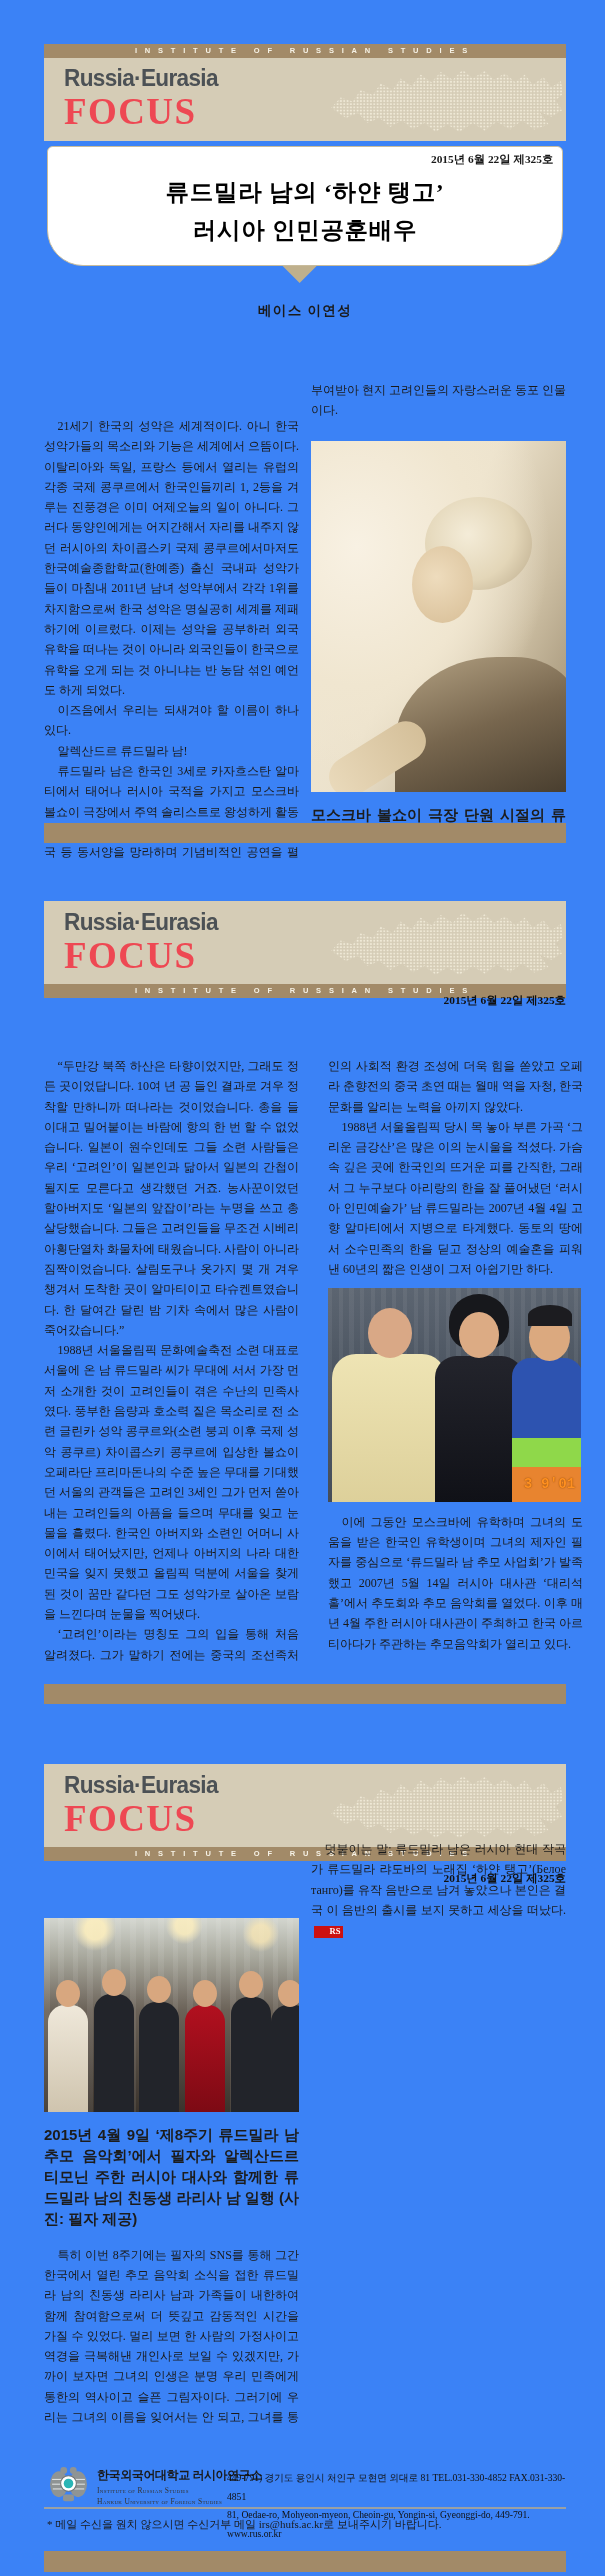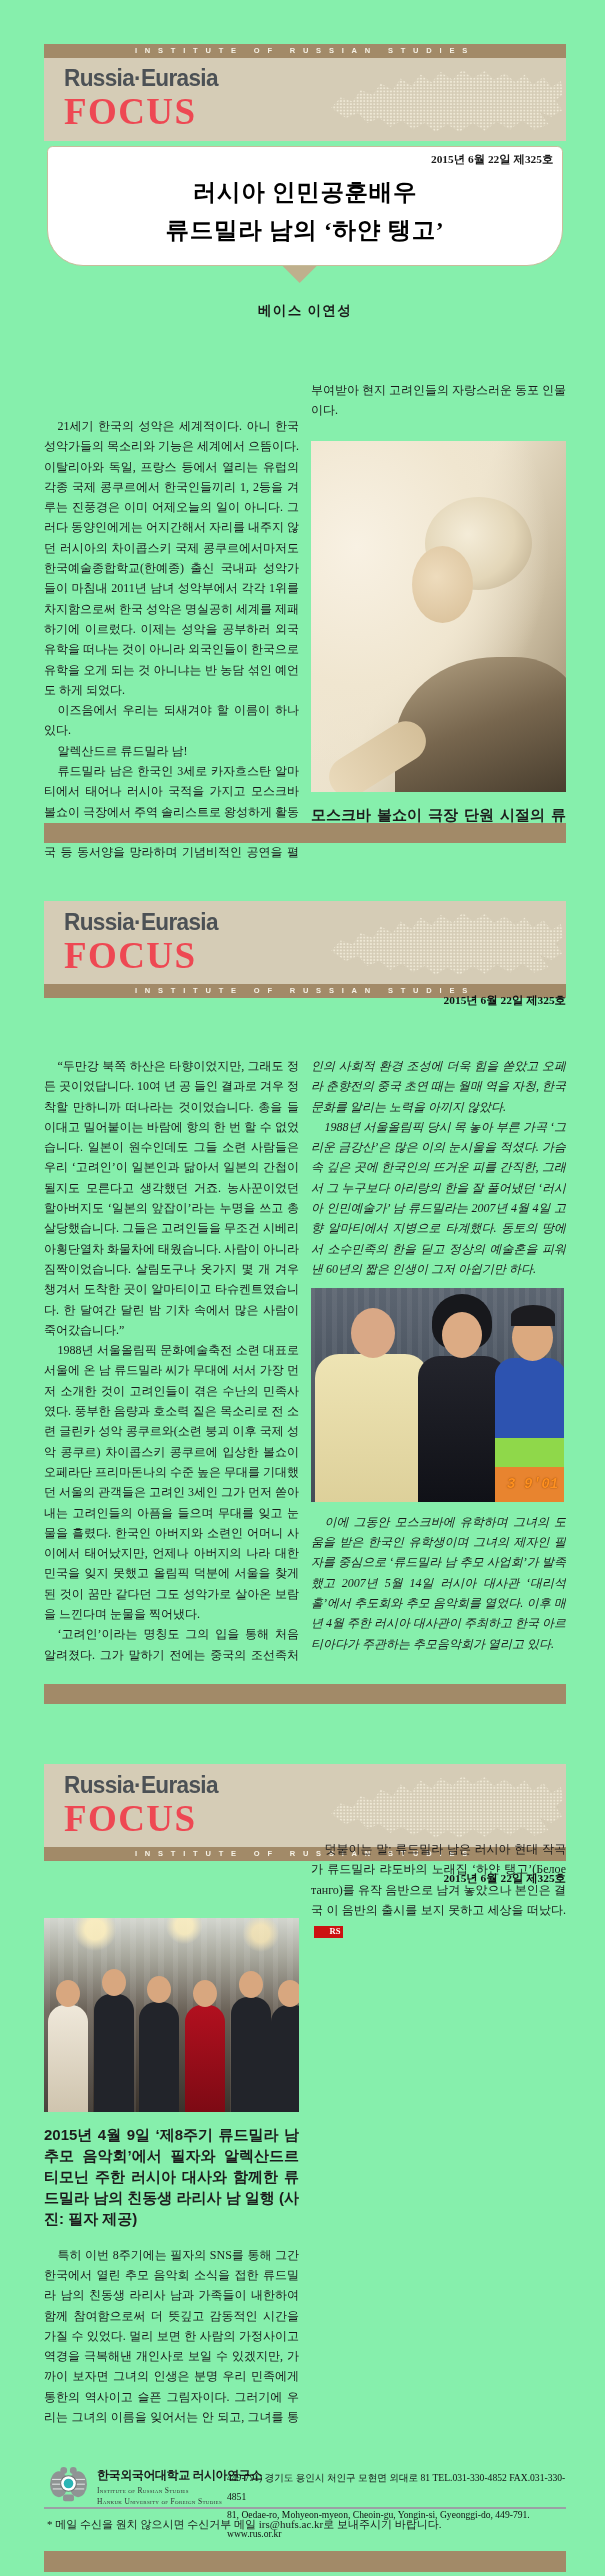--- a/index.html
+++ b/index.html
@@ -1,16 +1,16 @@
 <!DOCTYPE html>
 <html style="font-size:11.4px"><head>
 <meta charset="utf-8">
 <style>
   html,body{margin:0;padding:0;background:#ffffff;}
-  .sheet{position:relative;width:606px;height:2576px;background:#86efac;overflow:hidden;
+  .sheet{position:relative;width:606px;height:2576px;background:#3b82f6;overflow:hidden;
          font-family:"Liberation Serif","DejaVu Serif",serif;color:#1a1a1a;}
 
   
   .masthead{position:absolute;left:44px;width:522px;}
   .ins-bar{position:relative;height:13.5px;background:#a28a68;color:#f6f2e6;
            font-family:"Liberation Sans","DejaVu Sans",sans-serif;
            font-size:7.5px;font-weight:bold;letter-spacing:7.8px;
            text-align:center;line-height:13.5px;overflow:hidden;white-space:nowrap;}
   .banner{position:relative;height:83px;background:#d5ccb6;overflow:hidden;}
   .logo{position:absolute;left:20px;top:8.6px;line-height:1;}
@@ -138,22 +138,22 @@
             </pattern>
           </defs>
         <polygon fill="url(#dots1)" points="8,78 22,62 40,68 52,50 70,58 82,40 100,50 112,32 128,44 142,26 158,38 172,22 190,34 205,18 220,32 238,20 252,34 268,24 284,38 298,26 310,42 326,30 338,46 352,36 356,56 344,66 354,82 338,92 320,84 334,104 312,112 294,98 276,112 256,100 238,114 220,102 200,116 182,104 164,116 148,102 130,112 114,98 96,108 80,94 62,102 48,86 30,94 16,84"></polygon>
       </svg>
     </div>
   </div>
 
   <div class="title-box">
     <div class="date-inner">2015년 6월 22일 제325호</div>
     <div class="title-text">
+      <div>류드밀라 남의 ‘하얀 탱고’</div>
       <div>러시아 인민공훈배우</div>
-      <div>류드밀라 남의 ‘하얀 탱고’</div>
     </div>
   </div>
   <div class="title-tail"></div>
 
   <div class="author">베이스 이연성</div>
 
   <div class="col" style="left:44px;top:380px;height:445px;margin-top:36px;">
     <p>21세기 한국의 성악은 세계적이다. 아니 한국 성악가들의 목소리와 기능은 세계에서 으뜸이다. 이탈리아와 독일, 프랑스 등에서 열리는 유럽의 각종 국제 콩쿠르에서 한국인들끼리 1, 2등을 겨루는 진풍경은 이미 어제오늘의 일이 아니다. 그러다 동양인에게는 어지간해서 자리를 내주지 않던 러시아의 차이콥스키 국제 콩쿠르에서마저도 한국예술종합학교(한예종) 출신 국내파 성악가들이 마침내 2011년 남녀 성악부에서 각각 1위를 차지함으로써 한국 성악은 명실공히 세계를 제패하기에 이르렀다. 이제는 성악을 공부하러 외국 유학을 떠나는 것이 아니라 외국인들이 한국으로 유학을 오게 되는 것 아니냐는 반 농담 섞인 예언도 하게 되었다.</p>
     <p>이즈음에서 우리는 되새겨야 할 이름이 하나 있다.</p>
     <p>알렉산드르 류드밀라 남!</p>
@@ -193,21 +193,21 @@
     </div>
   </div>
   <div class="date-line" style="top:993px;">2015년 6월 22일 제325호</div>
 
   <div class="col" style="left:44px;top:1056px;height:613px;">
     <p>“두만강 북쪽 하산은 타향이었지만, 그래도 정든 곳이었답니다. 10여 년 공 들인 결과로 겨우 정착할 만하니까 떠나라는 것이었습니다. 총을 들이대고 밀어붙이는 바람에 항의 한 번 할 수 없었습니다. 일본이 원수인데도 그들 소련 사람들은 우리 ‘고려인’이 일본인과 닮아서 일본의 간첩이 될지도 모른다고 생각했던 거죠. 농사꾼이었던 할아버지도 ‘일본의 앞잡이’라는 누명을 쓰고 총살당했습니다. 그들은 고려인들을 무조건 시베리아횡단열차 화물차에 태웠습니다. 사람이 아니라 짐짝이었습니다. 살림도구나 옷가지 몇 개 겨우 챙겨서 도착한 곳이 알마티이고 타슈켄트였습니다. 한 달여간 달린 밤 기차 속에서 많은 사람이 죽어갔습니다.”</p>
     <p>1988년 서울올림픽 문화예술축전 소련 대표로 서울에 온 남 류드밀라 씨가 무대에 서서 가장 먼저 소개한 것이 고려인들이 겪은 수난의 민족사였다. 풍부한 음량과 호소력 짙은 목소리로 전 소련 글린카 성악 콩쿠르와(소련 붕괴 이후 국제 성악 콩쿠르) 차이콥스키 콩쿠르에 입상한 볼쇼이 오페라단 프리마돈나의 수준 높은 무대를 기대했던 서울의 관객들은 고려인 3세인 그가 먼저 쏟아내는 고려인들의 아픔을 들으며 무대를 잊고 눈물을 흘렸다. 한국인 아버지와 소련인 어머니 사이에서 태어났지만, 언제나 아버지의 나라 대한민국을 잊지 못했고 올림픽 덕분에 서울을 찾게 된 것이 꿈만 같다던 그도 성악가로 살아온 보람을 느낀다며 눈물을 찍어냈다.</p>
     <p>‘고려인’이라는 명칭도 그의 입을 통해 처음 알려졌다. 그가 말하기 전에는 중국의 조선족처럼 소련의 교포들도 그저 조선족으로 불렸었다. 아버지의 나라를 유난히 사랑했던 그는 이름마저 러시아 어순(이름과 성) ‘류드밀라 남’보다는 한국어 어순의 ‘남 류드밀라’로 불리길 원하며 자신을 소개할 때도 잊지 않고 ‘남 류드밀라’라고 말했다. 서울 초연 후 그는 한국과 러시아를 오가며 고려</p>
   </div>
 
-  <div class="col" style="left:311px;top:1056px;height:614px;font-style:italic;">
+  <div class="col" style="left:328px;top:1056px;height:614px;">
     <p class="noindent">인의 사회적 환경 조성에 더욱 힘을 쏟았고 오페라 춘향전의 중국 초연 때는 월매 역을 자청, 한국문화를 알리는 노력을 아끼지 않았다.</p>
     <p>1988년 서울올림픽 당시 목 놓아 부른 가곡 ‘그리운 금강산’은 많은 이의 눈시울을 적셨다. 가슴 속 깊은 곳에 한국인의 뜨거운 피를 간직한, 그래서 그 누구보다 아리랑의 한을 잘 풀어냈던 ‘러시아 인민예술가’ 남 류드밀라는 2007년 4월 4일 고향 알마티에서 지병으로 타계했다. 동토의 땅에서 소수민족의 한을 딛고 정상의 예술혼을 피워낸 60년의 짧은 인생이 그저 아쉽기만 하다.</p>
     <div class="photo photo2">
       <div class="p2-man-body"></div>
       <div class="p2-man-head"></div>
       <div class="p2-woman-body"></div>
       <div class="p2-woman-hair"></div>
       <div class="p2-woman-face"></div>
       <div class="p2-boy-body"></div>
       <div class="p2-boy-head"></div>

